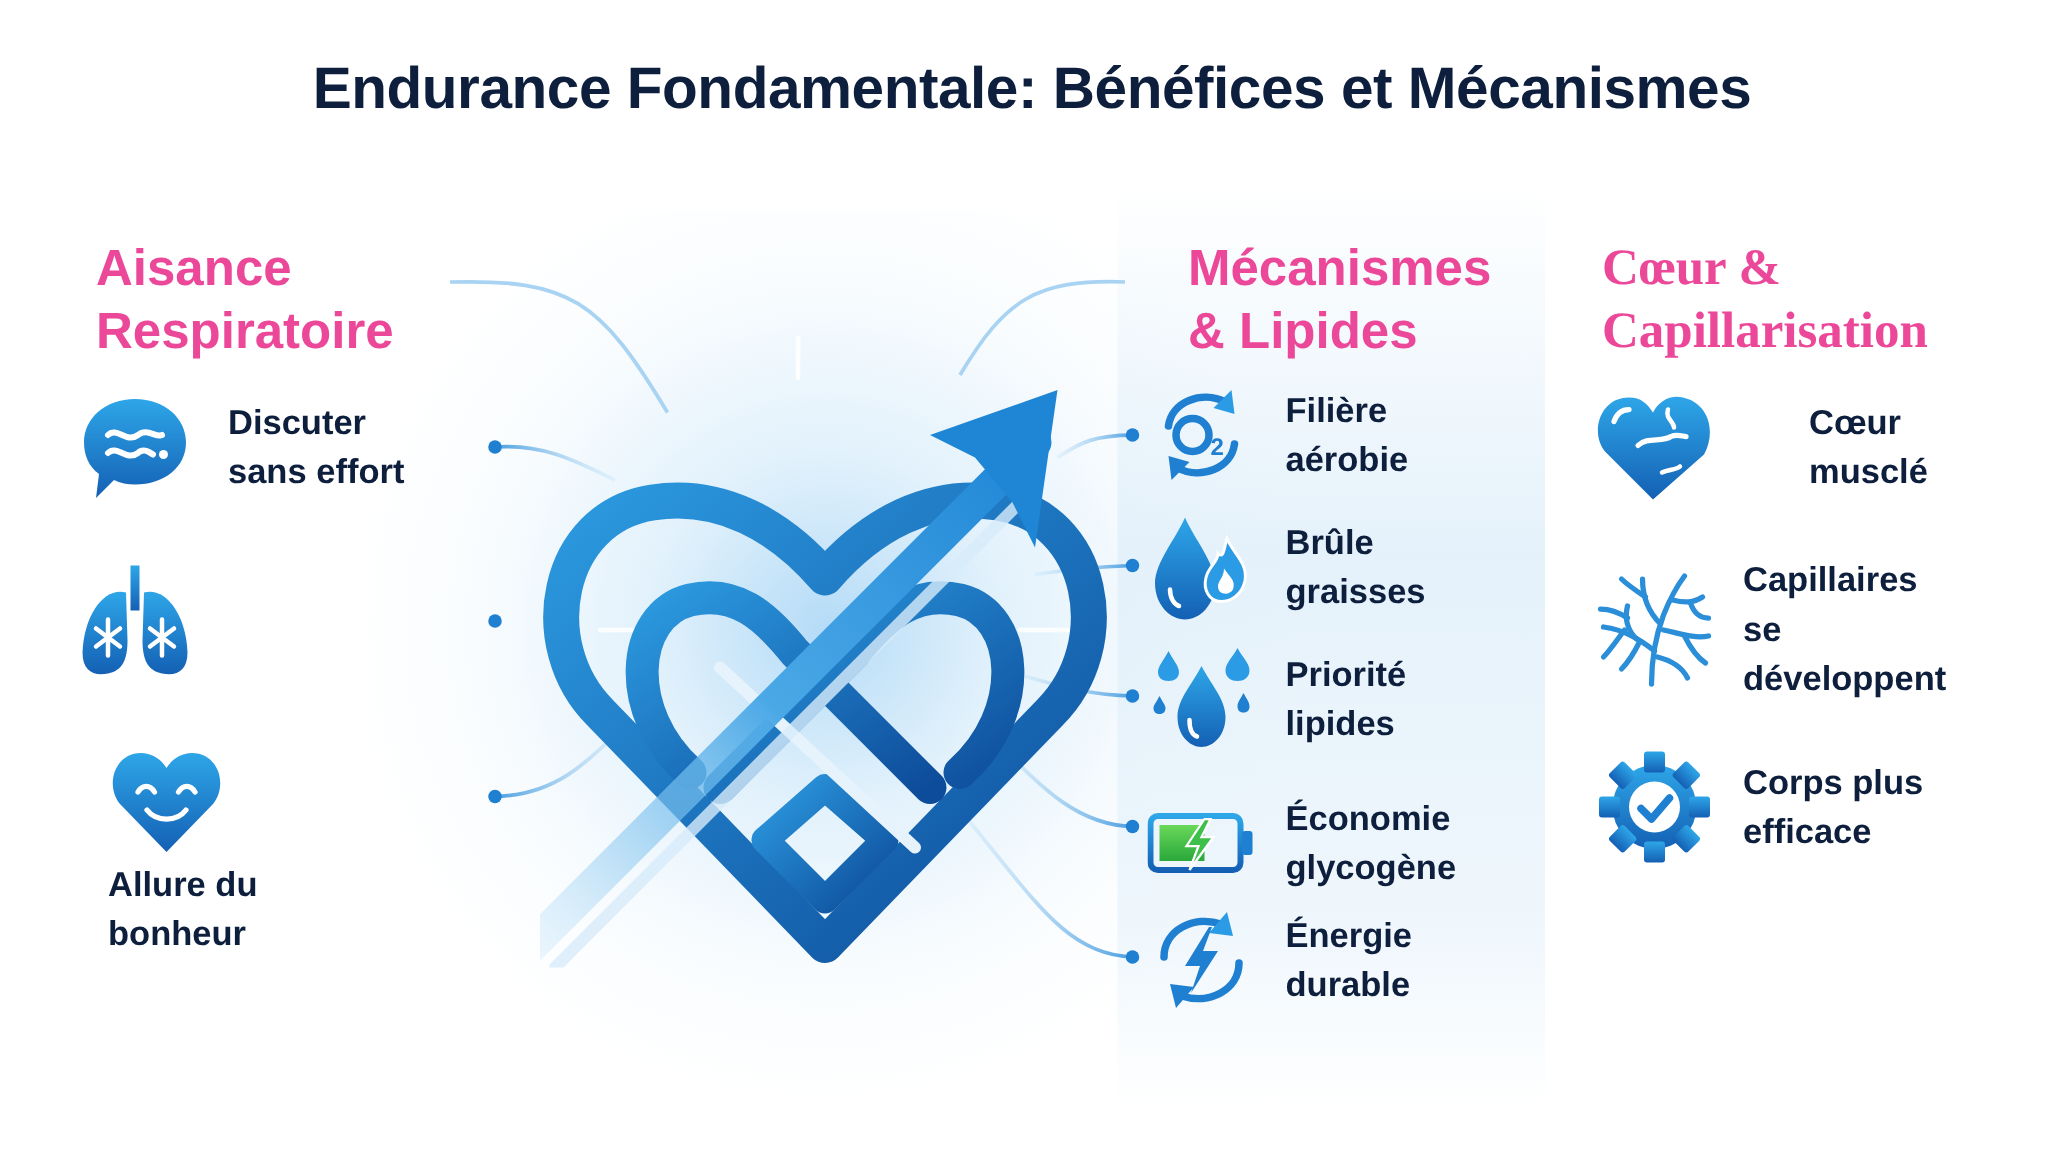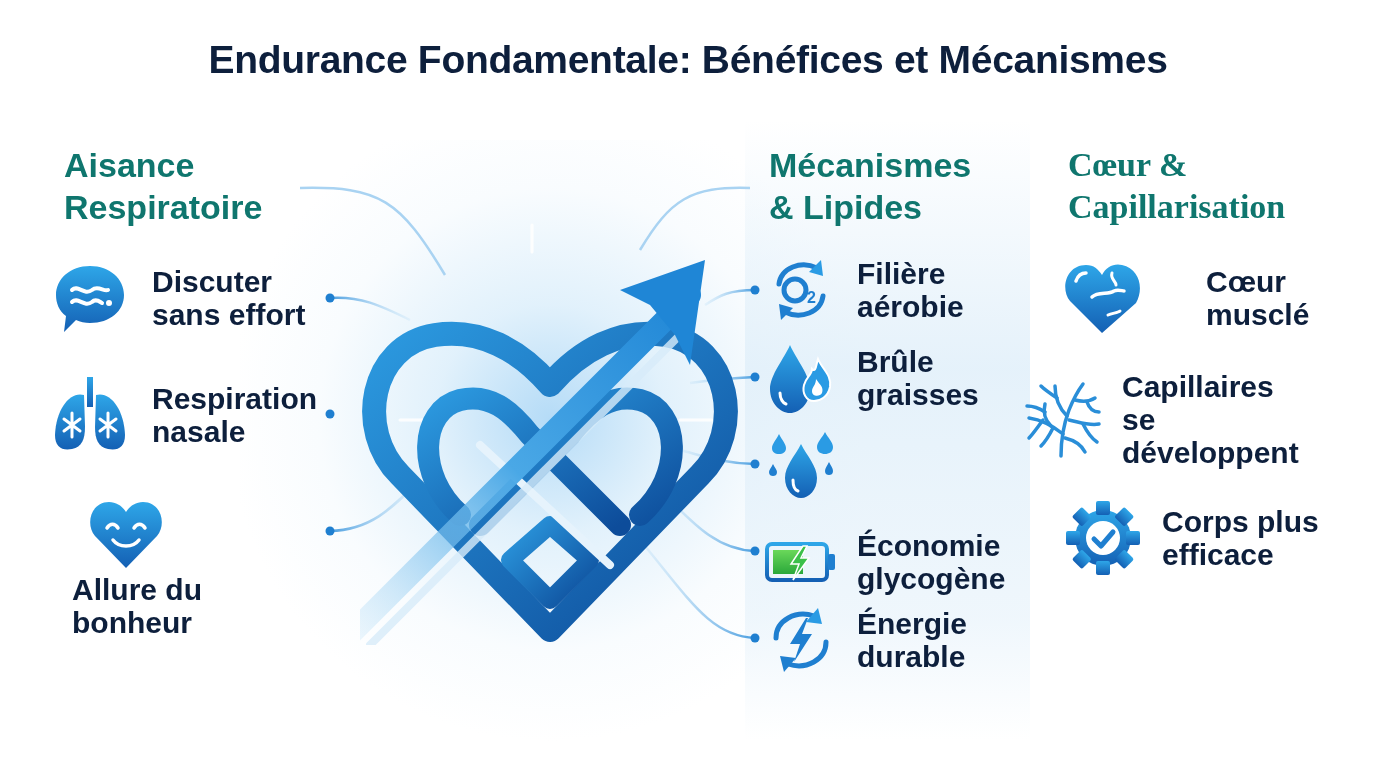--- a/index.html
+++ b/index.html
@@ -16,31 +16,32 @@
   }
   .mid-panel {
     position: absolute; left: 745px; top: 120px; width: 285px; height: 620px;
     background: linear-gradient(180deg, rgba(255,255,255,0) 0%, rgba(226,240,250,0.9) 40%, rgba(232,243,251,0.7) 80%, rgba(255,255,255,0) 100%);
   }
   .title {
     position: absolute; left: 0; top: 38px; width: 1376px; text-align: center;
     font-size: 39px; font-weight: 700; color: #0d1f3c; letter-spacing: -0.3px;
   }
   .col-heading {
-    position: absolute; font-size: 34px; font-weight: 700; color: #0f766e;
+    position: absolute; font-size: 34px; font-weight: 700; color: #ec4899;
     line-height: 42px;
+    margin-top: 14px;
   }
   .item {
     position: absolute; display: flex; align-items: center;
   }
   .item .icon {
     width: 80px; height: 80px; flex: 0 0 80px; display: flex; align-items: center; justify-content: center;
   }
   .item .label {
-    font-size: 30px; font-weight: 700; color: #0d1f3c; line-height: 33px;
+    font-size: 23px; font-weight: 700; color: #0d1f3c; line-height: 33px;
     white-space: pre-line;
   }
   svg.connectors { position: absolute; left: 0; top: 0; width: 1376px; height: 768px; pointer-events: none; }
   .hero { position: absolute; left: 360px; top: 235px; width: 380px; height: 410px; }
 </style>
 </head>
 <body>
 
 <div class="bg-glow"></div>
 <div class="mid-panel"></div>
@@ -148,22 +149,20 @@
         </defs>
       <rect x="37" y="2" width="6" height="30" fill="url(#g2)"></rect>
       <path d="M34 20 C20 16, 6 34, 5 60 C5 72, 12 76, 22 74 C32 72, 35 64, 35 52 Z" fill="url(#g2)"></path>
       <path d="M46 20 C60 16, 74 34, 75 60 C75 72, 68 76, 58 74 C48 72, 45 64, 45 52 Z" fill="url(#g2)"></path>
       <g stroke="#fff" stroke-width="3" stroke-linecap="round">
           <path d="M22 38 L22 62 M14 44 L30 56 M30 44 L14 56"></path>
           <path d="M58 38 L58 62 M50 44 L66 56 M66 44 L50 56"></path>
         </g>
       </svg>
   </span>
-  <span class="label" style="margin-left:22px;">Respiration
-nasale</span>
 </div>
 
 <div class="item" style="left:50px; top:493px;flex-direction:column;">
   <span class="icon">
     <svg width="78" height="74" viewBox="0 0 78 74">
         <defs>
           <linearGradient id="g3" x1="0" y1="0" x2="0" y2="1">
             <stop offset="0" stop-color="#2ea6e8"></stop>
             <stop offset="1" stop-color="#1460b4"></stop>
           </linearGradient>
@@ -171,21 +170,21 @@
       <path d="M39 72 L8 40 C-2 28, 4 6, 22 6 C30 6, 36 11, 39 16 C42 11, 48 6, 56 6 C74 6, 80 28, 70 40 Z" fill="url(#g3)"></path>
       <path d="M20 32 C23 27, 28 27, 31 32" stroke="#fff" stroke-width="3.5" fill="none" stroke-linecap="round"></path>
       <path d="M47 32 C50 27, 55 27, 58 32" stroke="#fff" stroke-width="3.5" fill="none" stroke-linecap="round"></path>
       <path d="M26 44 C32 52, 46 52, 52 44" stroke="#fff" stroke-width="3.5" fill="none" stroke-linecap="round"></path>
       </svg>
   </span>
   <span class="label" style="margin-left:22px;">Allure du
 bonheur</span>
 </div>
 
-<div class="col-heading" style="left:769px; top:144px; white-space:pre-line;">Mécanismes
+<div class="col-heading" style="left:792px; top:144px; white-space:pre-line;">Mécanismes
 &amp; Lipides</div>
 
 <div class="item" style="left:765px; top:250px;">
   <span class="icon" style="width:72px;flex-basis:72px;">
     <svg width="68" height="72" viewBox="0 0 68 72">
         <g fill="none" stroke="#1f7fd0" stroke-width="5" stroke-linecap="round">
       <path d="M12 30 C14 14, 34 6, 50 14"></path>
           <path d="M56 42 C54 58, 34 66, 18 58"></path>
         </g>
       <path d="M54 6 L56 22 L42 18 Z" fill="#2a9be4"></path>
@@ -227,20 +226,22 @@
           </linearGradient>
         </defs>
       <path d="M36 14 C42 26, 52 36, 52 48 C52 60, 44 68, 36 68 C28 68, 20 60, 20 48 C20 36, 30 26, 36 14 Z" fill="url(#g6)"></path>
       <path d="M28 50 C28 56, 30 60, 33 61" stroke="#fff" stroke-width="3" fill="none" stroke-linecap="round"></path>
       <path d="M14 4 C17 10, 21 14, 21 18 C21 22, 18 24, 14 24 C10 24, 7 22, 7 18 C7 14, 11 10, 14 4 Z" fill="#2a9be4"></path>
       <path d="M60 2 C63 8, 68 12, 68 17 C68 22, 64 24, 60 24 C56 24, 52 22, 52 17 C52 12, 57 8, 60 2 Z" fill="#2a9be4"></path>
       <path d="M8 34 C10 38, 12 40, 12 42 C12 45, 10 46, 8 46 C6 46, 4 45, 4 42 C4 40, 6 38, 8 34 Z" fill="#1f7fd0"></path>
       <path d="M64 32 C66 36, 68 38, 68 41 C68 44, 66 45, 64 45 C62 45, 60 44, 60 41 C60 38, 62 36, 64 32 Z" fill="#1f7fd0"></path>
       </svg>
   </span>
+  <span class="label" style="margin-left:20px;">Priorité
+lipides</span>
 </div>
 
 <div class="item" style="left:765px; top:522px;">
   <span class="icon" style="width:72px;flex-basis:72px;">
     <svg width="72" height="44" viewBox="0 0 72 44">
         <defs>
           <linearGradient id="g7" x1="0" y1="0" x2="0" y2="1">
             <stop offset="0" stop-color="#2ea6e8"></stop>
             <stop offset="1" stop-color="#1460b4"></stop>
           </linearGradient>
@@ -291,21 +292,21 @@
       <path d="M14 20 C16 14, 20 12, 24 12" stroke="#fff" stroke-width="3.5" fill="none" stroke-linecap="round"></path>
       <path d="M30 36 C36 30, 46 34, 52 30 C56 28, 60 30, 62 30" stroke="#fff" stroke-width="3.5" fill="none" stroke-linecap="round"></path>
       <path d="M50 12 C48 18, 54 20, 54 24" stroke="#fff" stroke-width="3" fill="none" stroke-linecap="round"></path>
       <path d="M46 54 C50 52, 56 52, 58 50" stroke="#fff" stroke-width="3" fill="none" stroke-linecap="round"></path>
       </svg>
   </span>
   <span class="label" style="margin-left:18px;">Cœur
 musclé</span>
 </div>
 
-<div class="item" style="left:1022px; top:370px;">
+<div class="item" style="left:1062px; top:370px;">
   <span class="icon" style="width:82px;flex-basis:82px;">
     <svg width="80" height="80" viewBox="0 0 80 80">
         <g fill="none" stroke="#2a8ed8" stroke-width="3.5" stroke-linecap="round">
       <path d="M38 76 C38 60, 40 46, 46 30 C50 20, 54 12, 60 4"></path>
       <path d="M40 54 C30 46, 20 40, 6 38"></path>
           <path d="M28 46 C22 40, 20 32, 22 24"></path>
           <path d="M22 32 C16 28, 10 26, 4 26"></path>
       <path d="M44 36 C36 28, 32 18, 32 6"></path>
           <path d="M34 18 C28 14, 22 10, 18 6"></path>
       <path d="M46 40 C56 42, 66 46, 76 44"></path>

